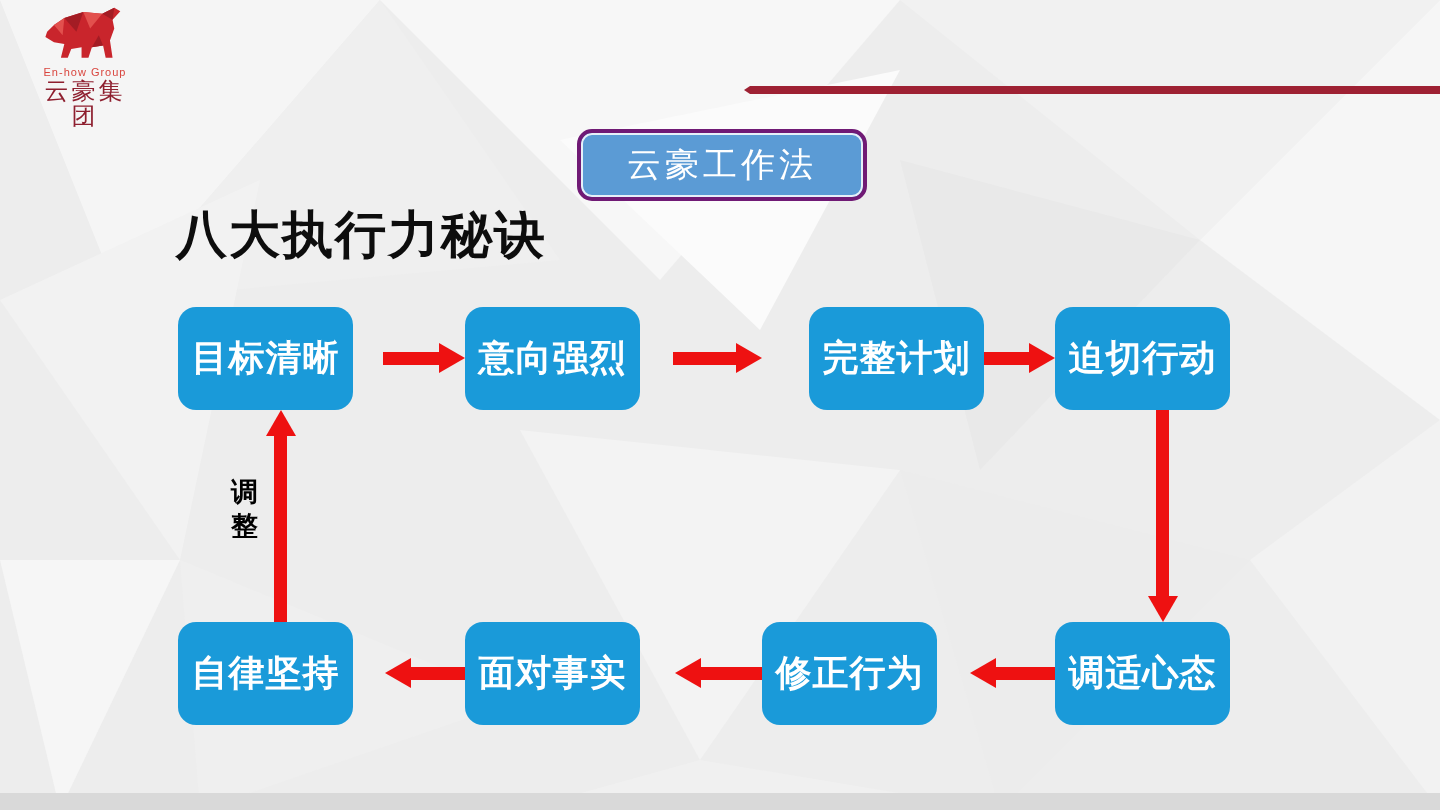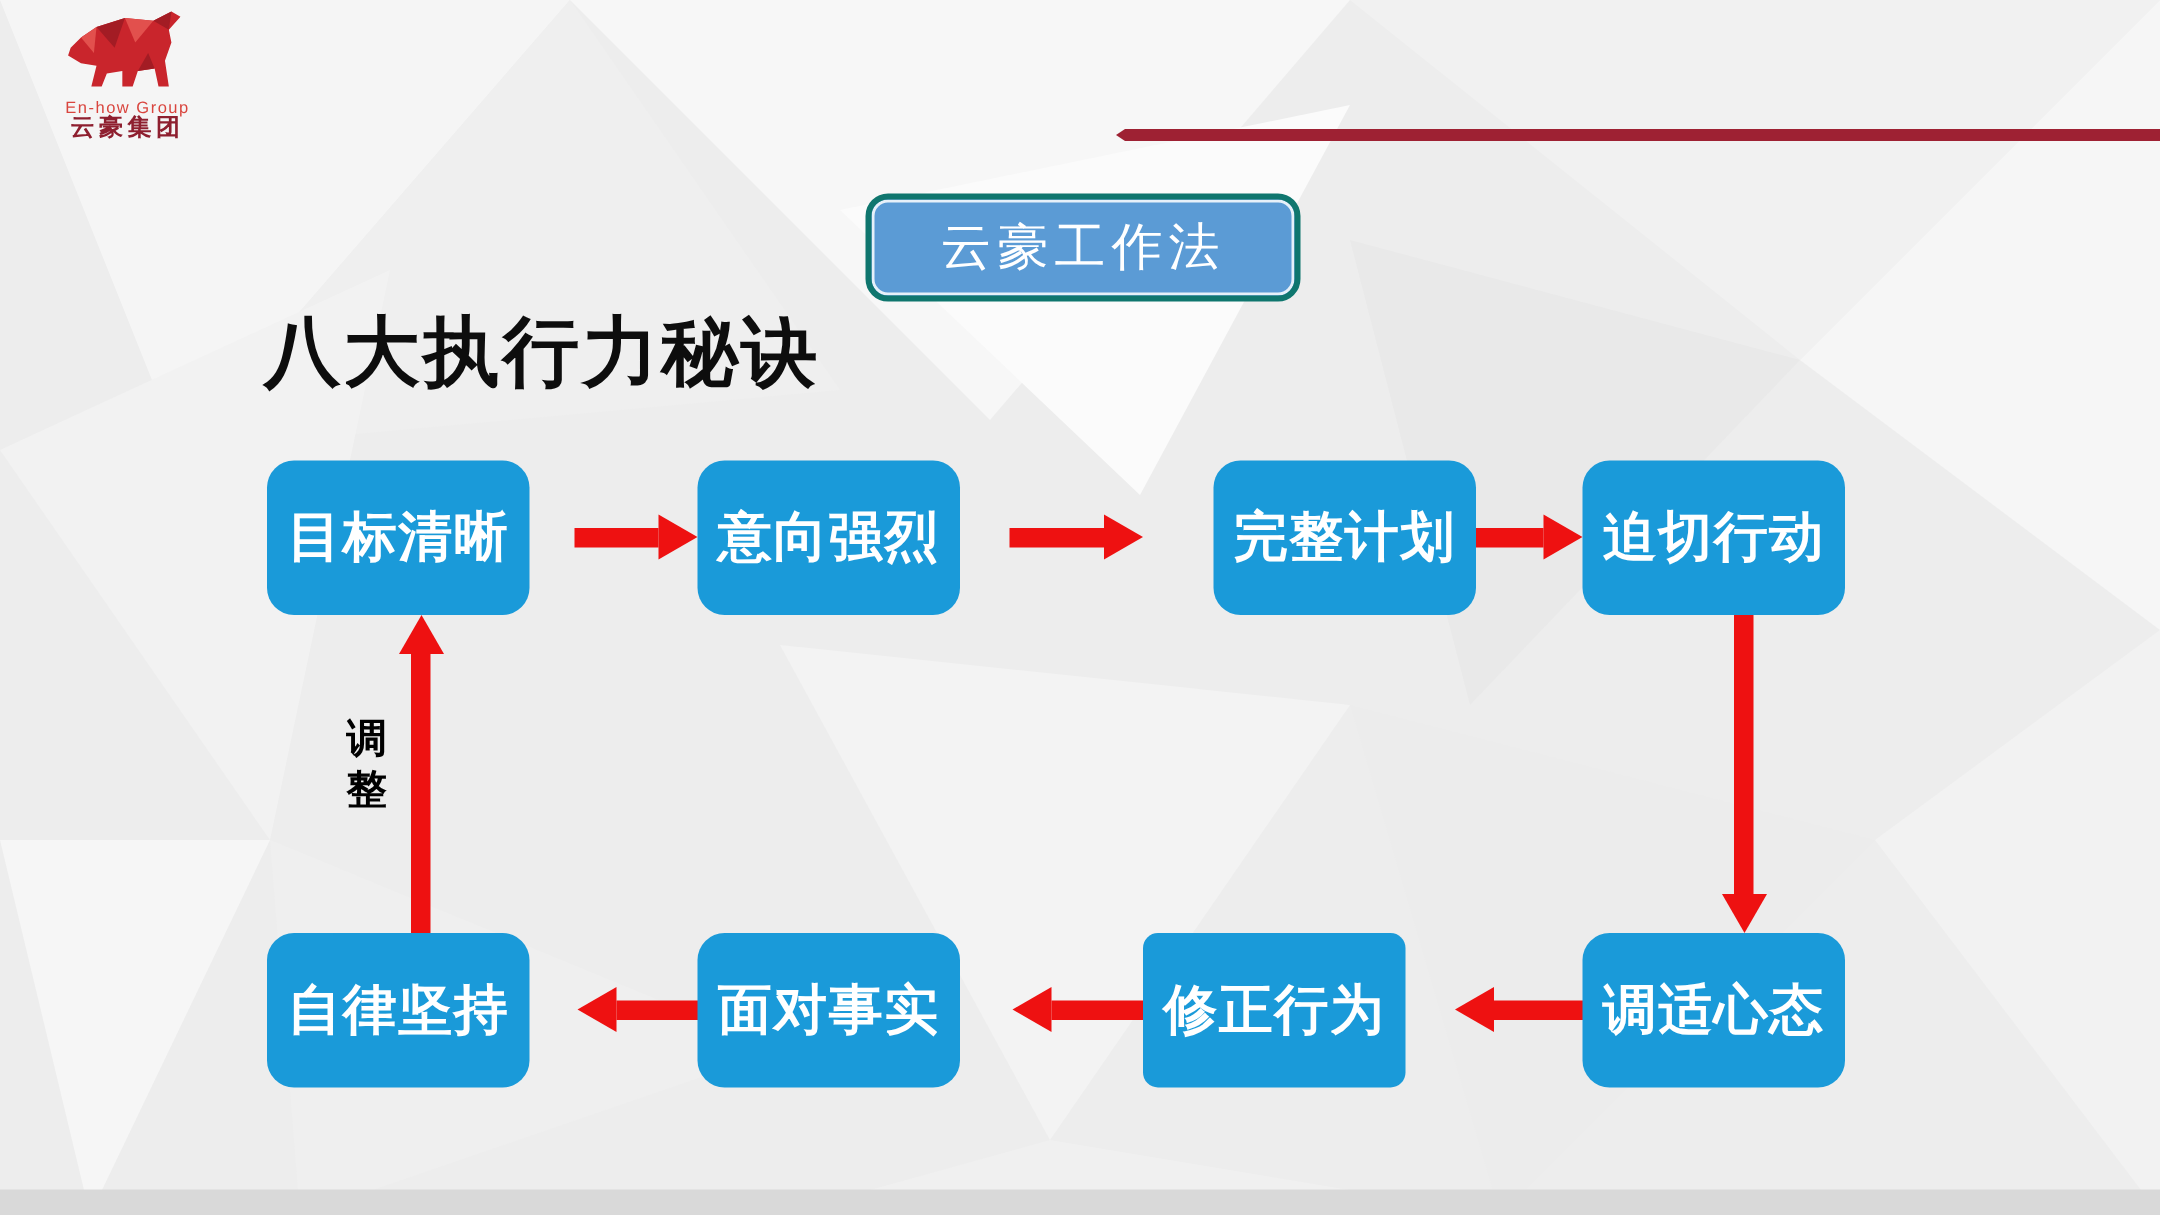--- a/index.html
+++ b/index.html
@@ -11,34 +11,34 @@
     position:relative;
     width:1440px;height:810px;
     background:#bef264;
     overflow:hidden;
   }
   .bg-pattern{position:absolute;inset:0;z-index:0;}
   
   .logo{position:absolute;left:35px;top:6px;width:100px;z-index:2;text-align:center;}
   .logo-bull{display:block;margin:0 auto;}
   .logo-en{display:block;font-size:11px;color:#d9453e;letter-spacing:1px;margin-top:-2px;}
-  .logo-cn{display:block;font-size:16px;font-weight:bold;color:#8e1f2f;letter-spacing:3px;line-height:1.05;}
+  .logo-cn{display:block;font-size:24px;font-weight:normal;color:#8e1f2f;letter-spacing:3px;line-height:1.05;}
   .company-name{
     position:absolute;left:140px;top:76px;z-index:2;
     font-size:20px;color:#3d3d3d;letter-spacing:0.2px;white-space:nowrap;
   }
   .accent-line{
     position:absolute;left:744px;right:0;top:86px;height:8px;z-index:2;
     background:#9e2133;
     clip-path:polygon(0 50%,6px 0,100% 0,100% 100%,6px 100%);
   }
   
   .title-badge{
     position:absolute;left:577px;top:129px;width:282px;height:64px;z-index:2;
-    background:#5b9bd5;border:4px solid #0f766e;border-radius:15px;
+    background:#5b9bd5;border:4px solid #701a75;border-radius:15px;
     box-shadow:inset 0 0 0 2px rgba(255,255,255,.85);
     display:flex;align-items:center;justify-content:center;
     color:#ffffff;font-size:34px;letter-spacing:4px;
   }
   .subtitle{
     position:absolute;left:176px;top:201px;z-index:2;
     font-family:"Liberation Serif","DejaVu Serif",serif;
     font-size:51px;font-weight:bold;color:#0d0d0d;letter-spacing:2px;white-space:nowrap;
   }
   
@@ -46,21 +46,21 @@
     position:absolute;width:175px;height:103px;z-index:2;
     background:#1a9ad9;border-radius:18px;
     display:flex;align-items:center;justify-content:center;
     color:#ffffff;font-size:36px;font-weight:bold;letter-spacing:1px;
   }
   .b1{left:178px;top:307px;}
   .b2{left:465px;top:307px;}
   .b3{left:762px;top:307px;margin-left:47px;}
   .b4{left:1055px;top:307px;}
   .b5{left:1055px;top:622px;}
-  .b6{left:762px;top:622px;border-radius:10px;}
+  .b6{left:762px;top:622px;}
   .b7{left:465px;top:622px;}
   .b8{left:178px;top:622px;}
   
   .shaft-h{position:absolute;height:13px;background:#ee1111;z-index:1;}
   .shaft-v{position:absolute;width:13px;background:#ee1111;z-index:1;}
   .head{position:absolute;width:0;height:0;z-index:1;}
   .head-right{border-top:15px solid transparent;border-bottom:15px solid transparent;border-left:26px solid #ee1111;}
   .head-left{border-top:15px solid transparent;border-bottom:15px solid transparent;border-right:26px solid #ee1111;}
   .head-down{border-left:15px solid transparent;border-right:15px solid transparent;border-top:26px solid #ee1111;}
   .head-up{border-left:15px solid transparent;border-right:15px solid transparent;border-bottom:26px solid #ee1111;}

